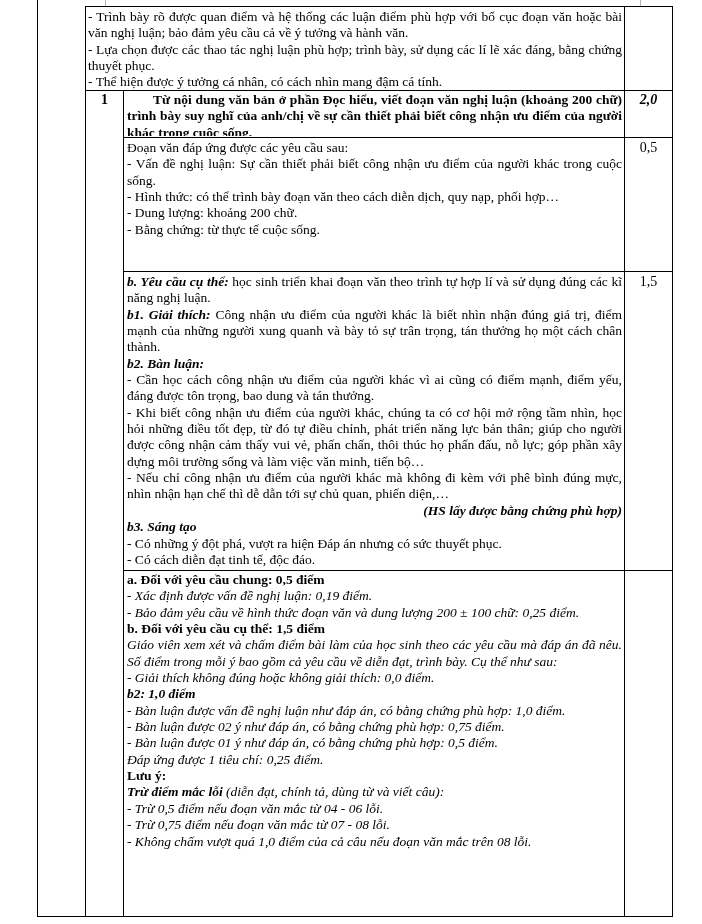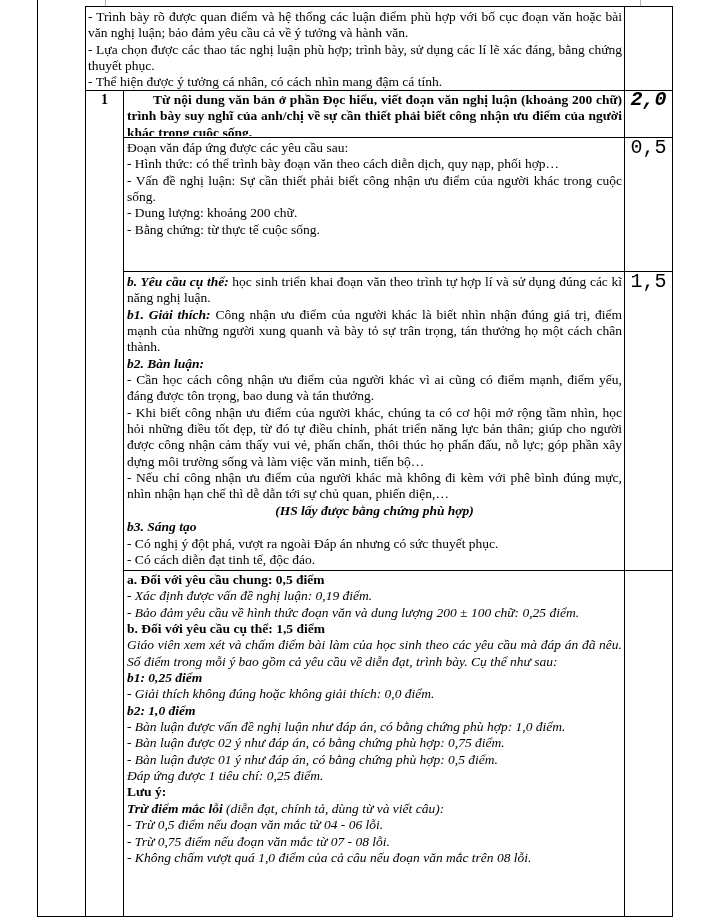--- a/index.html
+++ b/index.html
@@ -8,27 +8,27 @@
     font-family:"Liberation Serif","DejaVu Serif",serif;
     color:#000;overflow:hidden;
   }
   .gl{position:absolute;background:#000;}
   .gl-gray{position:absolute;background:#b4b4b4;}
   .cell{
     position:absolute;overflow:hidden;
     font-size:13.5px;line-height:16.35px;
   }
   .para{text-align:justify;}
-  .para.center{text-align:center;}
+  .para.center{text-align:right;}
   .run-r{font-weight:normal;font-style:normal;}
   .run-b{font-weight:bold;font-style:normal;}
   .run-i{font-weight:normal;font-style:italic;}
   .run-bi{font-weight:bold;font-style:italic;}
   .num-cell{text-align:center;font-weight:bold;font-size:14px;}
-  .pts-cell{text-align:center;font-size:20px;line-height:16px;font-family:Liberation Mono, monospace;}
+  .pts-cell{text-align:center;font-size:14px;line-height:16px;}
   .pts-bold-italic{font-weight:bold;font-style:italic;}
 </style>
 </head>
 <body>
 
 <div class="page">
 
   <div>
 
     <div class="gl" style="left:37px;top:0;width:1px;height:917px;"></div>
@@ -55,48 +55,47 @@
     </div>
 
   <div class="cell num-cell" style="left:86px;top:92px;width:37px;height:44px;">1</div>
   <div class="cell" style="left:127px;top:92px;width:495px;height:44px;">
       <div class="para" style="text-indent: 26px;"><span class="run-b">Từ nội dung văn bản ở phần Đọc hiểu, viết đoạn văn nghị luận (khoảng 200 chữ) trình bày suy nghĩ của anh/chị về sự cần thiết phải biết công nhận ưu điểm của người khác trong cuộc sống.</span></div>
     </div>
   <div class="cell pts-cell pts-bold-italic" style="left:625px;top:92px;width:47px;height:40px;">2,0</div>
 
   <div class="cell" style="left:127px;top:140px;width:495px;height:130px;">
       <div class="para"><span class="run-r">Đoạn văn đáp ứng được các yêu cầu sau:</span></div>
+      <div class="para"><span class="run-r">- Vấn đề nghị luận: Sự cần thiết phải biết công nhận ưu điểm của người khác trong cuộc sống.</span></div>
       <div class="para"><span class="run-r">- Hình thức: có thể trình bày đoạn văn theo cách diễn dịch, quy nạp, phối hợp…</span></div>
-      <div class="para"><span class="run-r">- Vấn đề nghị luận: Sự cần thiết phải biết công nhận ưu điểm của người khác trong cuộc sống.</span></div>
       <div class="para"><span class="run-r">- Dung lượng: khoảng 200 chữ.</span></div>
       <div class="para"><span class="run-r">- Bằng chứng: từ thực tế cuộc sống.</span></div>
     </div>
   <div class="cell pts-cell" style="left:625px;top:140px;width:47px;height:40px;">0,5</div>
 
   <div class="cell" style="left:127px;top:274px;width:495px;height:295px;">
       <div class="para"><span class="run-bi">b. Yêu cầu cụ thể: </span><span class="run-r">học sinh triển khai đoạn văn theo trình tự hợp lí và sử dụng đúng các kĩ năng nghị luận.</span></div>
       <div class="para"><span class="run-bi">b1. Giải thích: </span><span class="run-r">Công nhận ưu điểm của người khác là biết nhìn nhận đúng giá trị, điểm mạnh của những người xung quanh và bày tỏ sự trân trọng, tán thưởng họ một cách chân thành.</span></div>
       <div class="para"><span class="run-bi">b2. Bàn luận:</span></div>
       <div class="para"><span class="run-r">- Cần học cách công nhận ưu điểm của người khác vì ai cũng có điểm mạnh, điểm yếu, đáng được tôn trọng, bao dung và tán thưởng.</span></div>
       <div class="para"><span class="run-r">- Khi biết công nhận ưu điểm của người khác, chúng ta có cơ hội mở rộng tầm nhìn, học hỏi những điều tốt đẹp, từ đó tự điều chỉnh, phát triển năng lực bản thân; giúp cho người được công nhận cảm thấy vui vẻ, phấn chấn, thôi thúc họ phấn đấu, nỗ lực; góp phần xây dựng môi trường sống và làm việc văn minh, tiến bộ…</span></div>
       <div class="para"><span class="run-r">- Nếu chỉ công nhận ưu điểm của người khác mà không đi kèm với phê bình đúng mực, nhìn nhận hạn chế thì dễ dẫn tới sự chủ quan, phiến diện,…</span></div>
       <div class="para center"><span class="run-bi">(HS lấy được bằng chứng phù hợp)</span></div>
       <div class="para"><span class="run-bi">b3. Sáng tạo</span></div>
-      <div class="para"><span class="run-r">- Có nghị ý đột phá, vượt ra ngoài Đáp án nhưng có sức thuyết phục.</span></div>
+      <div class="para"><span class="run-r">- Có những ý đột phá, vượt ra hiện Đáp án nhưng có sức thuyết phục.</span></div>
       <div class="para"><span class="run-r">- Có cách diễn đạt tinh tế, độc đáo.</span></div>
     </div>
   <div class="cell pts-cell" style="left:625px;top:274px;width:47px;height:40px;">1,5</div>
 
   <div class="cell" style="left:127px;top:572px;width:495px;height:343px;">
       <div class="para"><span class="run-b">a. Đối với yêu cầu chung: 0,5 điểm</span></div>
       <div class="para"><span class="run-i">- Xác định được vấn đề nghị luận: 0,19 điểm.</span></div>
       <div class="para"><span class="run-i">- Bảo đảm yêu cầu về hình thức đoạn văn và dung lượng 200 ± 100 chữ: 0,25 điểm.</span></div>
       <div class="para"><span class="run-b">b. Đối với yêu cầu cụ thể: 1,5 điểm</span></div>
       <div class="para"><span class="run-i">Giáo viên xem xét và chấm điểm bài làm của học sinh theo các yêu cầu mà đáp án đã nêu. Số điểm trong mỗi ý bao gồm cả yêu cầu về diễn đạt, trình bày. Cụ thể như sau:</span></div>
-      <div class="para"><span class="run-bi">b1: 0,25 điểm</span></div>
       <div class="para"><span class="run-i">- Giải thích không đúng hoặc không giải thích: 0,0 điểm.</span></div>
       <div class="para"><span class="run-bi">b2: 1,0 điểm</span></div>
       <div class="para"><span class="run-i">- Bàn luận được vấn đề nghị luận như đáp án, có bằng chứng phù hợp: 1,0 điểm.</span></div>
       <div class="para"><span class="run-i">- Bàn luận được 02 ý như đáp án, có bằng chứng phù hợp: 0,75 điểm.</span></div>
       <div class="para"><span class="run-i">- Bàn luận được 01 ý như đáp án, có bằng chứng phù hợp: 0,5 điểm.</span></div>
       <div class="para"><span class="run-i">Đáp ứng được 1 tiêu chí: 0,25 điểm.</span></div>
       <div class="para"><span class="run-b">Lưu ý:</span></div>
       <div class="para"><span class="run-bi">Trừ điểm mắc lỗi </span><span class="run-i">(diễn đạt, chính tả, dùng từ và viết câu):</span></div>
       <div class="para"><span class="run-i">- Trừ 0,5 điểm nếu đoạn văn mắc từ 04 - 06 lỗi.</span></div>
       <div class="para"><span class="run-i">- Trừ 0,75 điểm nếu đoạn văn mắc từ 07 - 08 lỗi.</span></div>

